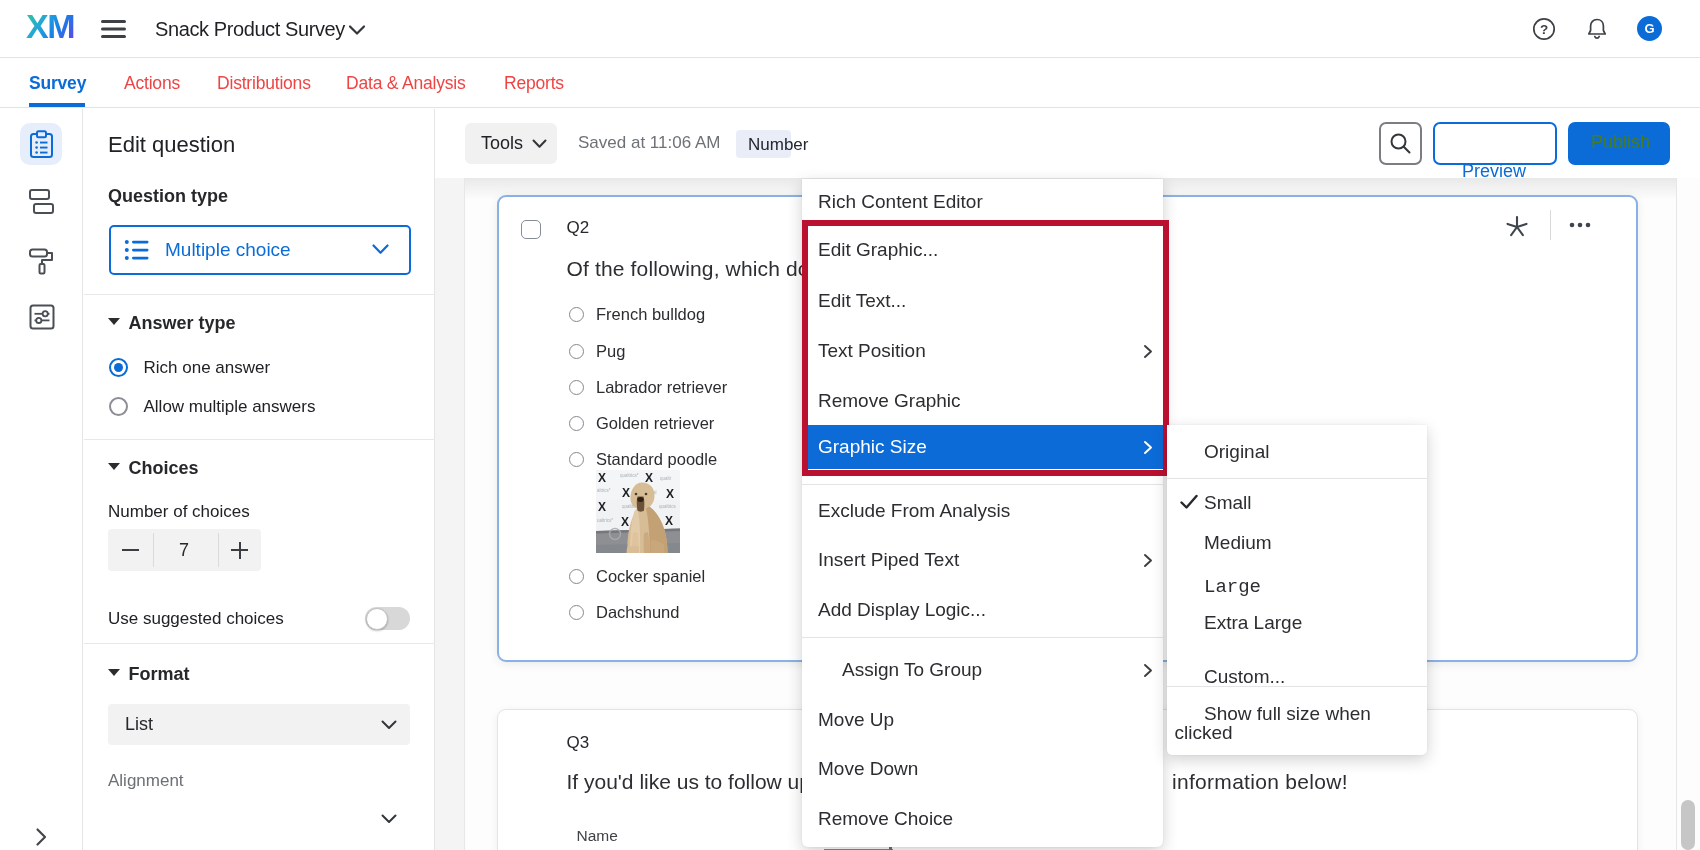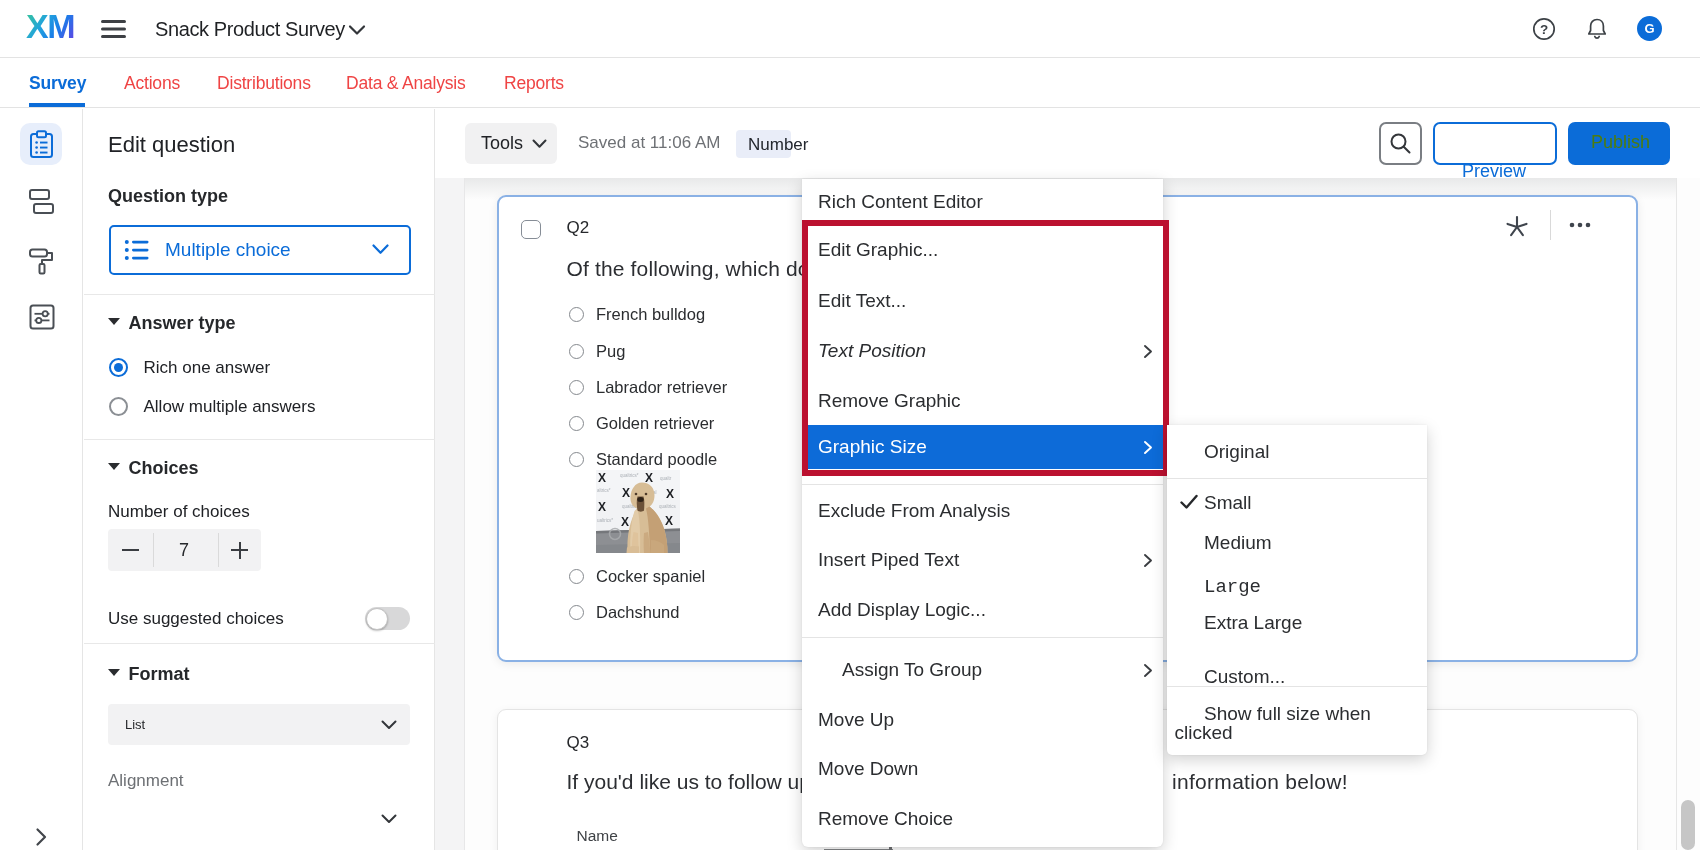--- a/index.html
+++ b/index.html
@@ -32,21 +32,21 @@
     background:#e7eefb; border-radius:10px; }
 
   
   #panel { position:absolute; left:84px; top:109px; width:351px; height:741px;
     background:#fff; border-right:1px solid #e5e5e5; }
   .pdiv { position:absolute; left:0; width:351px; height:1px; background:#e8e8e8; }
   .phead { position:absolute; font-size:18px; font-weight:bold; color:#26282b; }
   .tri { position:absolute; width:0; height:0; border-left:6px solid transparent;
     border-right:6px solid transparent; border-top:7px solid #2a2c2f; }
   .gsel { position:absolute; left:24px; width:302px; height:41px; background:#f2f2f3;
-    border-radius:4px; font-size:13px; color:#26282b; line-height:41px; padding-left:17px; }
+    border-radius:4px; font-size:18px; color:#26282b; line-height:41px; padding-left:17px; }
 
   
   #toolbar { position:absolute; left:436px; top:109px; width:1264px; height:69px;
     background:#fff; }
   
   #canvas { position:absolute; left:436px; top:178px; width:1264px; height:672px;
     background:#fdfdfd; }
   #gutter { position:absolute; left:435px; top:178px; width:30px; height:672px;
     background:#f4f4f5; border-right:1px solid #e7e7e8; z-index:2; }
   #topshadow { position:absolute; left:436px; top:178px; width:1264px; height:22px;
@@ -323,21 +323,21 @@
   <div class="txt" style="left:68.5px;top:60px;font-size:21px;color:#2c2e32;">If you'd like us to follow up with you, please provide your</div>
   <div class="txt" style="left:674px;top:60px;font-size:21px;letter-spacing:0.3px;color:#2c2e32;">information below!</div>
   <div class="txt" style="left:78.5px;top:117px;font-size:15.5px;color:#3f4246;">Name</div>
   <div class="abs" style="left:326px;top:138.5px;width:69px;height:3px;background:#85878a;"></div>
   <div class="abs" style="left:391px;top:135px;width:3px;height:6px;background:#6f7174;"></div>
 </div>
 <div id="menu">
   <div class="mi" style="top:12px;">Rich Content Editor</div>
   <div class="mi" style="top:60px;">Edit Graphic...</div>
   <div class="mi" style="top:111px;">Edit Text...</div>
-  <div class="mi" style="top:161px;font-style:italic;">Text Position</div>
+  <div class="mi" style="top:161px;">Text Position</div>
   <svg class="abs" style="left:341px;top:165px" width="10" height="15" viewBox="0 0 10 15">
     <polyline points="2,2 8,7.5 2,13" fill="none" stroke="#3a3d41" stroke-width="1.9" stroke-linecap="round" stroke-linejoin="round"></polyline>
   </svg>
   <div class="mi" style="top:210.5px;">Remove Graphic</div>
   <div id="gsrow"></div>
   <div class="mi" style="top:257px;color:#fff;">Graphic Size</div>
   <svg class="abs" style="left:341px;top:261px" width="10" height="15" viewBox="0 0 10 15">
     <polyline points="2,2 8,7.5 2,13" fill="none" stroke="#fff" stroke-width="1.9" stroke-linecap="round" stroke-linejoin="round"></polyline>
   </svg>
   <div class="mdiv" style="top:305px;"></div>

